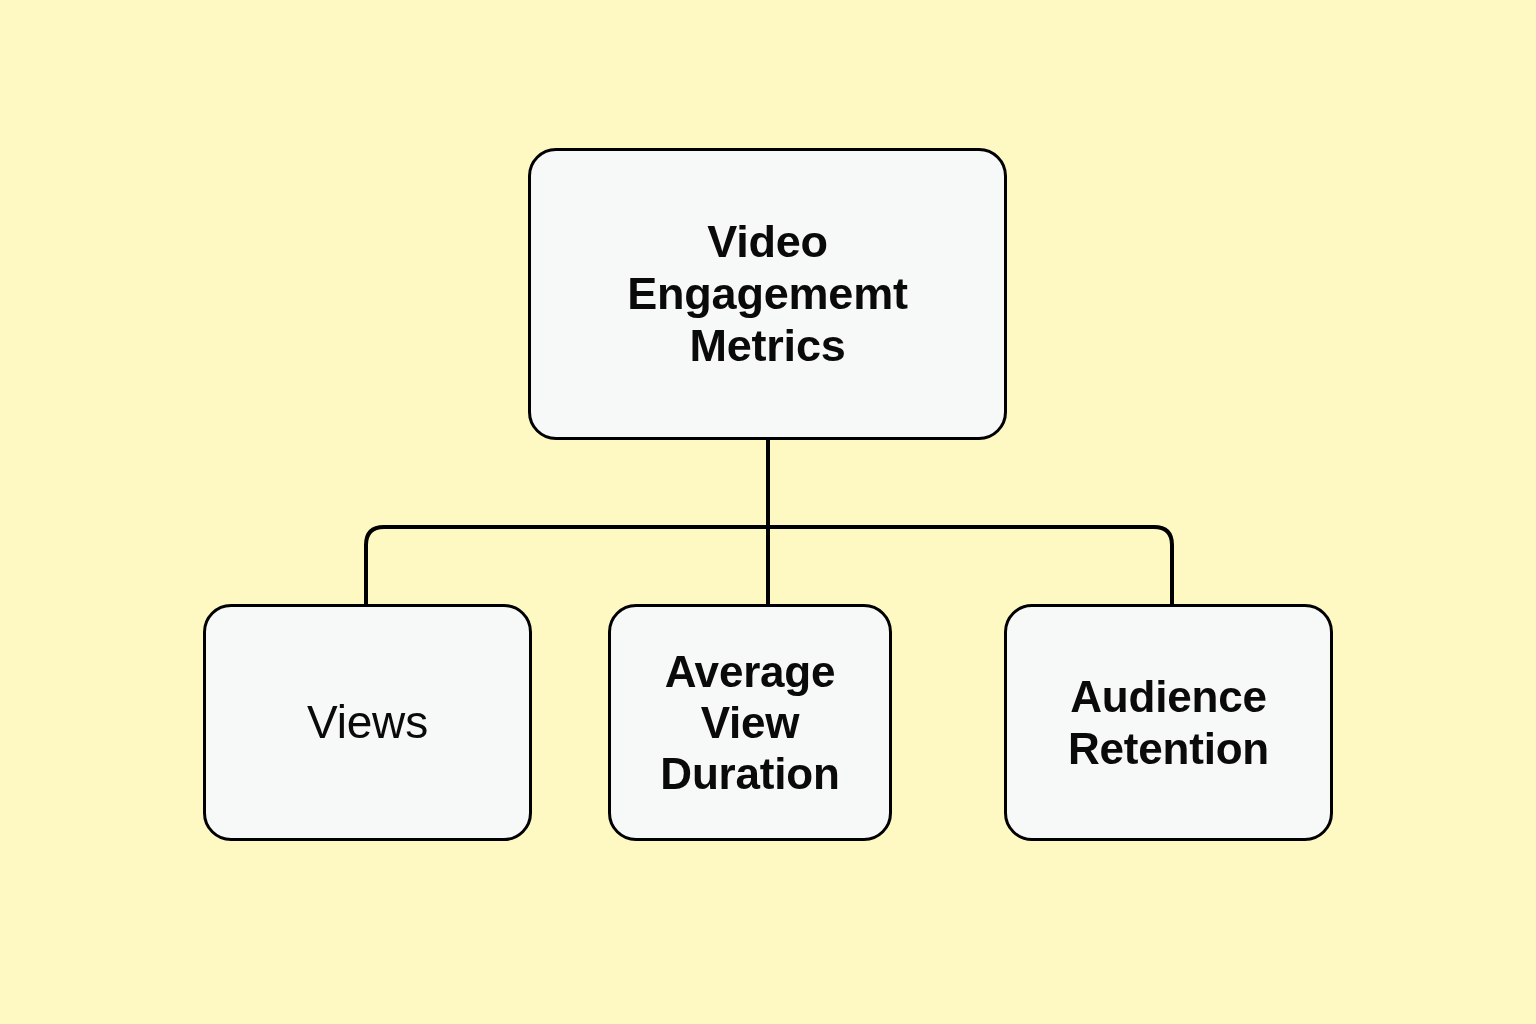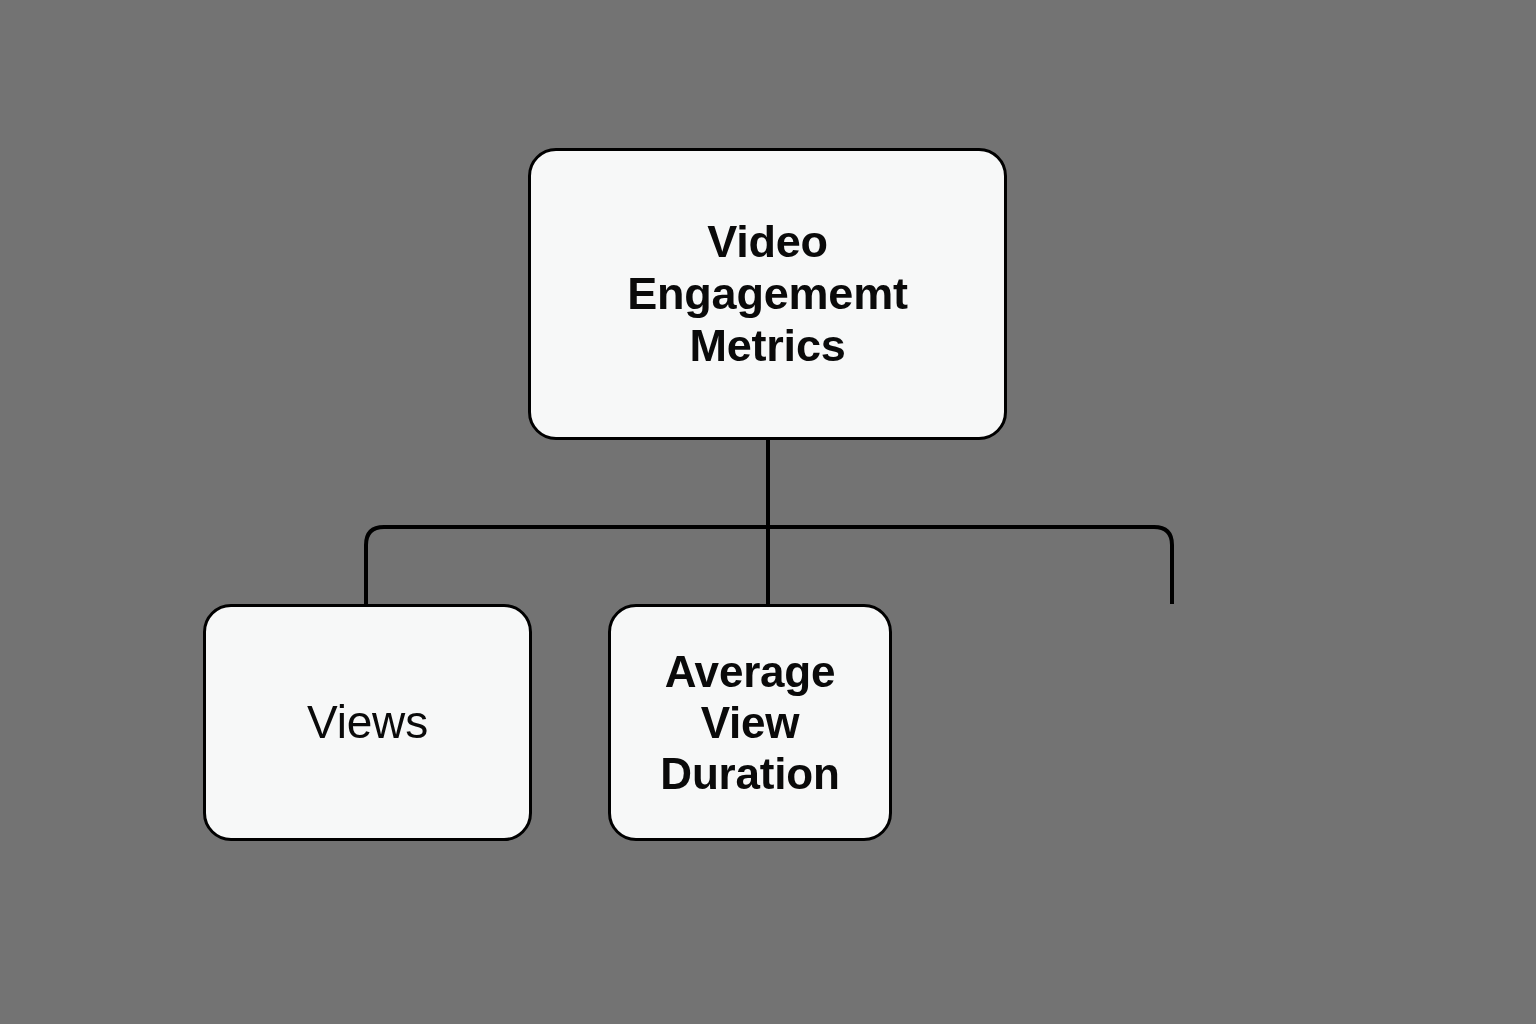--- a/index.html
+++ b/index.html
@@ -12,21 +12,21 @@
     height: 1024px;
     background: #f7f8f8;
     font-family: "Liberation Sans", sans-serif;
     overflow: hidden;
   }
 
   #diagram-canvas {
     position: relative;
     width: 1536px;
     height: 1024px;
-    background: #737373;
+    background: #fef9c3;
   }
 
   
   #connector-layer {
     position: absolute;
     left: 0;
     top: 0;
     width: 1536px;
     height: 1024px;
     z-index: 1;
@@ -118,14 +118,18 @@
   <div class="node node-child" id="node-views">
     <div class="node-label">Views</div>
   </div>
 
   <div class="node node-child" id="node-avg-view-duration">
     <div class="node-label">Average
 View
 Duration</div>
   </div>
 
+  <div class="node node-child" id="node-audience-retention">
+    <div class="node-label">Audience
+Retention</div>
+  </div>
 
 </div>
 
 </body></html>

